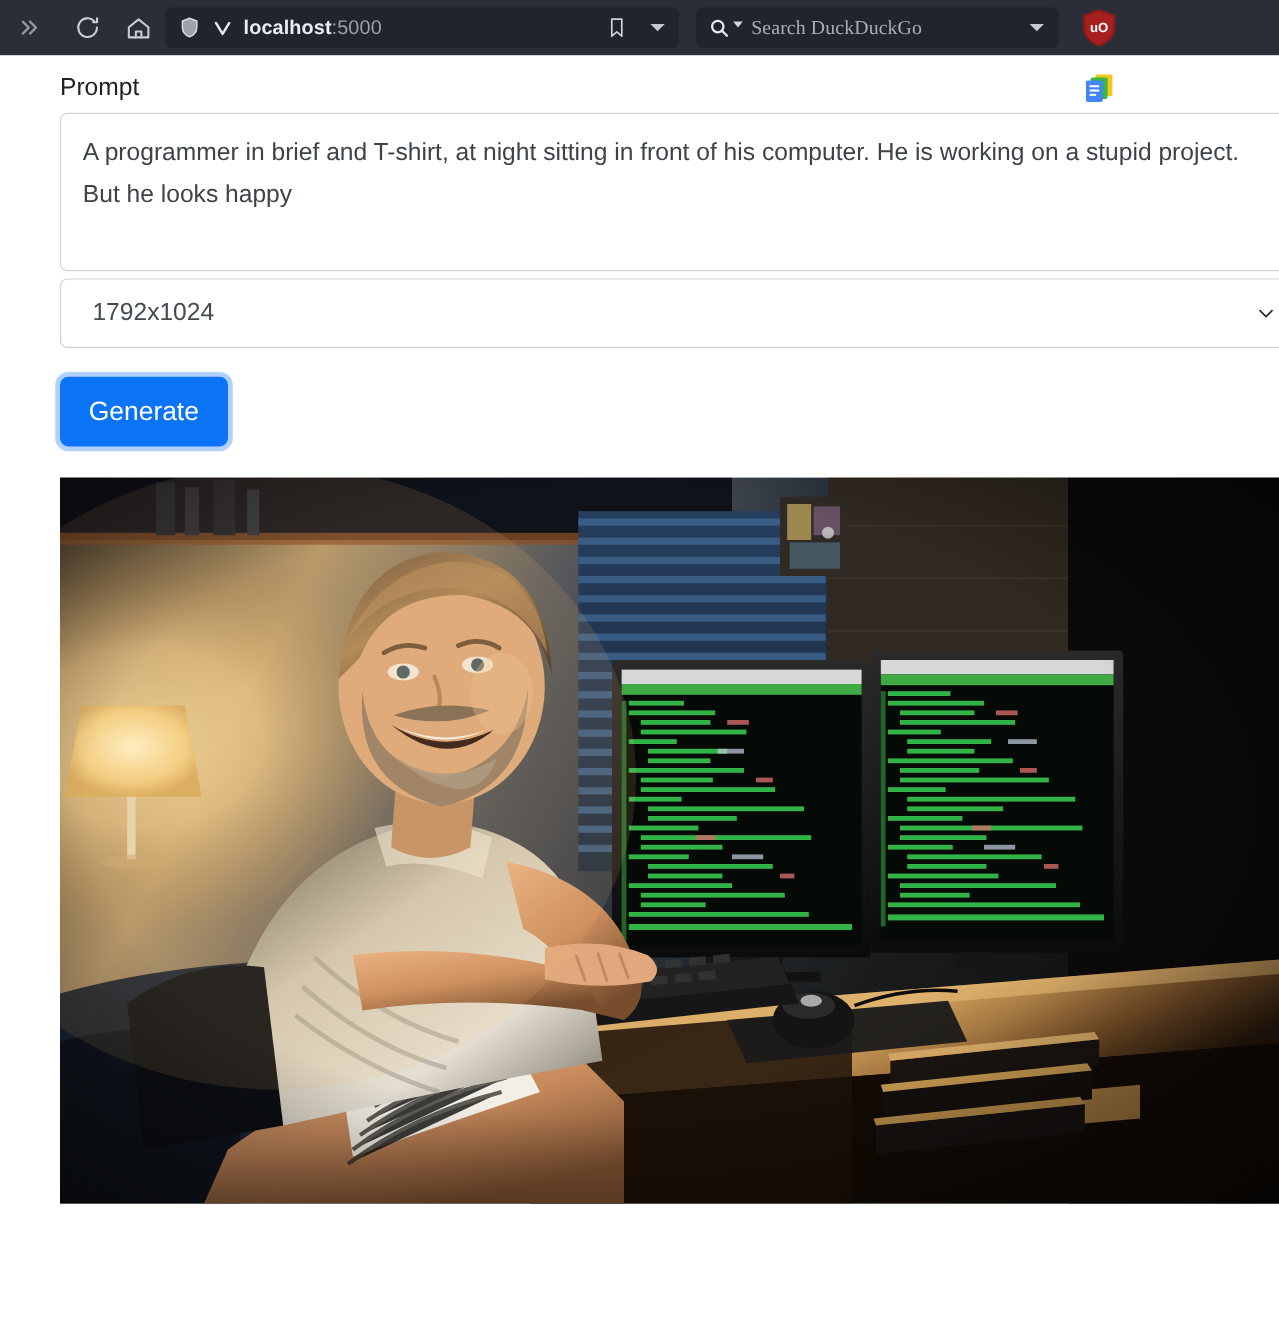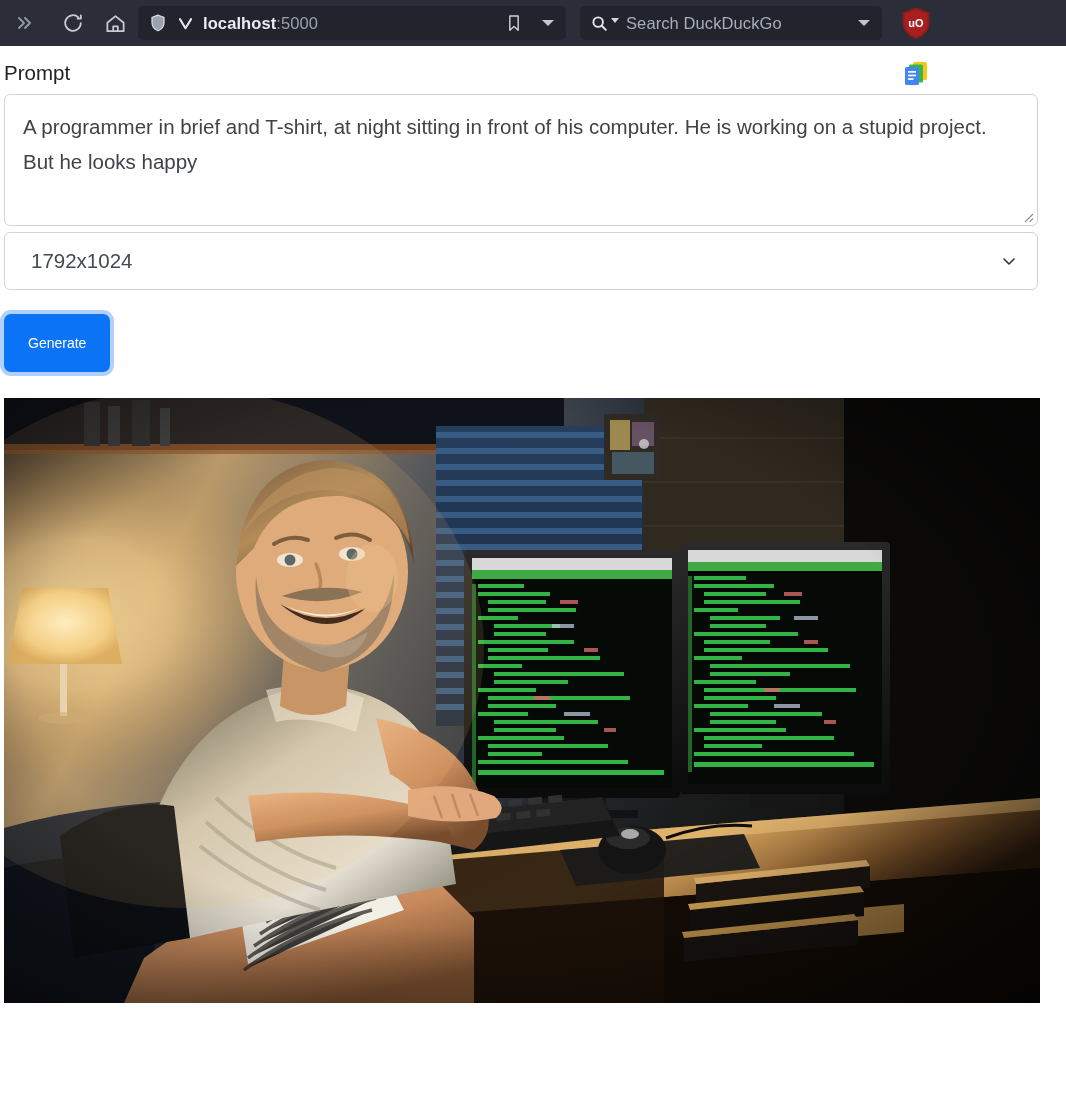--- a/index.html
+++ b/index.html
@@ -55,38 +55,40 @@
     flex: 0 0 auto;
     width: 302px;
     height: 34px;
     margin-left: 14px;
     background: #21242d;
     border-radius: 5px;
     display: flex;
     align-items: center;
     padding: 0 6px 0 10px;
     gap: 7px;
+    font-family: Liberation Serif, serif;
   }
   .search-placeholder {
     flex: 1 1 auto;
     font-size: 16.5px;
     color: #a7adb9;
     white-space: nowrap;
     letter-spacing: .1px;
   }
 
   .ext-icons { display: flex; align-items: center; gap: 10px; margin-left: 14px; flex-direction: column; }
   .ext-icon { width: 40px; height: 40px; display:flex; align-items:center; justify-content:center; }
 
   .caret { width: 0; height: 0; border-left: 6px solid transparent; border-right: 6px solid transparent; border-top: 6px solid #c2c7d2; }
 
   
   #page {
     padding: 0 4px;
     background: #ffffff;
+    margin-left: 46px;
   }
   .field-label {
     font-size: 20.5px;
     color: #222;
     margin: 14px 0 8px 0;
     line-height: 1.25;
   }
   #prompt-textarea {
     width: 1034px;
     height: 132px;
@@ -138,21 +140,21 @@
 
   #generate-button {
     margin-top: 24px;
     margin-left: 0;
     height: 58px;
     padding: 0 24px;
     background: #0b73f5;
     border: none;
     border-radius: 7px;
     color: #fff;
-    font-size: 14px;
+    font-size: 22px;
     font-family: "Liberation Sans", sans-serif;
     box-shadow: 0 0 0 4px rgba(13,110,253,.32);
     cursor: pointer;
     display: inline-flex;
     align-items: center;
     justify-content: center;
     text-align: center;
   }
 
   

